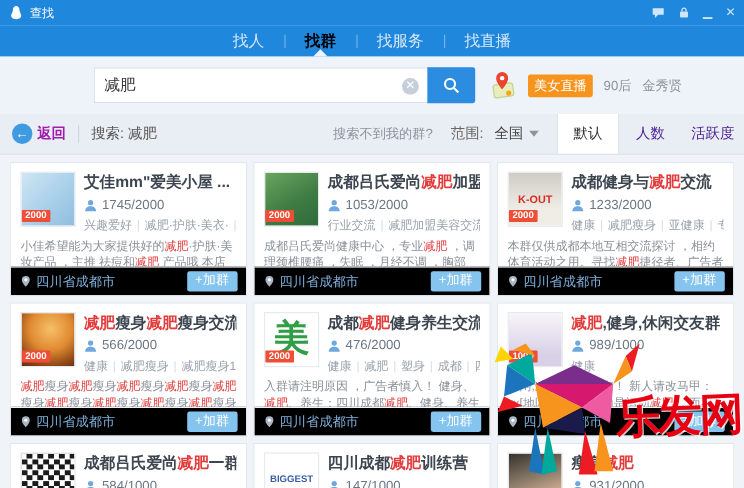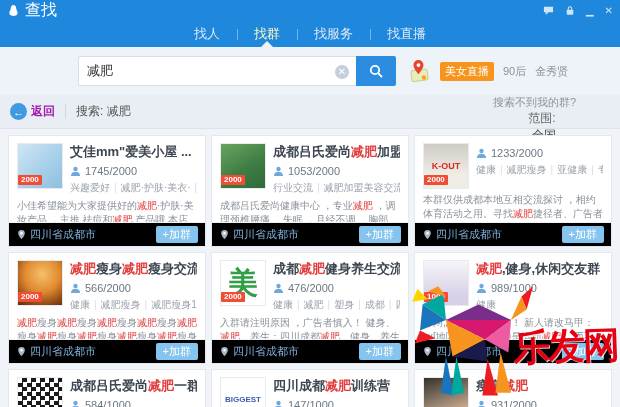--- a/index.html
+++ b/index.html
@@ -5,28 +5,28 @@
   * { margin:0; padding:0; box-sizing:border-box; }
   html,body { width:620px; height:407px; }
   body {
     position:relative; overflow:hidden;
     font-family:"Liberation Sans","DejaVu Sans",sans-serif;
     background:#f0f4f8;
   }
   
   .titlebar { height:21px; background:#1f87dc; display:flex; align-items:center; padding:0 7px; }
   .app-icon { width:13px; height:13px; display:flex; }
-  .win-title { color:#fff; font-size:16px; margin-left:5px; }
+  .win-title { color:#fff; font-size:10px; margin-left:5px; }
   .tb-btns { margin-left:auto; display:flex; align-items:center; gap:11px; }
   .tb-btn { color:#cfe5f8; font-size:10px; line-height:10px; cursor:pointer; display:flex; align-items:center; }
   
   .nav { height:26px; background:#1f87dc; display:flex; justify-content:center; align-items:stretch; position:relative; }
   .tab { color:#dceafa; font-size:13px; padding:0 17px; display:flex; align-items:center; position:relative; cursor:pointer; }
   .tab + .tab::before { content:""; position:absolute; left:0; top:8px; height:11px; width:1px; background:rgba(255,255,255,.38); }
-  .tab.active { color:#fef9c3; font-weight:normal; }
+  .tab.active { color:#000000; font-weight:bold; }
   .notch { position:absolute; bottom:0; left:50%; margin-left:-6px; width:0; height:0;
     border-left:6px solid transparent; border-right:6px solid transparent; border-bottom:6px solid #eef3f9; }
   .badge-new { background:#f7941d; color:#fff; font-size:9px; font-weight:normal; padding:0 3px; height:12px;
     line-height:12px; border-radius:2px; margin-left:3px; transform:translateY(-5px); }
   
   .search-bar { height:48px; background:#eef3f9; display:flex; align-items:center; padding-left:78px; }
   .search-box { display:flex; height:30px; }
   .input-wrap { position:relative; width:278px; height:30px; background:#fff; border:1px solid #d6dee6; border-right:none; border-radius:2px 0 0 2px; }
   .search-input { width:100%; height:100%; border:none; outline:none; padding:0 26px 0 8px; font-size:13px; color:#333; background:transparent;
     font-family:"Liberation Sans","DejaVu Sans",sans-serif; }
@@ -39,21 +39,21 @@
   .hot-badge { background:#f7941d; color:#fff; font-size:11px; padding:2px 5px; border-radius:2px; cursor:pointer; }
   .hot-link { font-size:11px; color:#8a929b; cursor:pointer; }
   
   .filter-bar { height:34px; background:#e9eef4; border-bottom:1px solid #dce3ea; display:flex; align-items:center; padding-left:10px; }
   .back-btn { display:flex; align-items:center; gap:4px; cursor:pointer; }
   .back-circle { width:17px; height:17px; border-radius:50%; background:#3f9ae0; color:#fff; font-size:11px;
     display:flex; align-items:center; justify-content:center; }
   .back-label { color:#a21caf; font-size:12px;font-weight:bold; }
   .fdiv { width:1px; height:15px; background:#cfd7df; margin:0 10px; }
   .search-term { font-size:12px; color:#555; }
-  .filter-right { margin-left:auto; display:flex; align-items:center; height:100%;flex-direction:column; }
+  .filter-right { margin-left:auto; display:flex; align-items:center; height:100%; }
   .help-link { font-size:11px; color:#8a929b; margin-right:15px; cursor:pointer; }
   .scope-label { font-size:12px; color:#666; }
   .scope-value { font-size:12px; color:#444; margin:0 5px 0 9px; cursor:pointer; }
   .caret { width:0; height:0; border-left:4px solid transparent; border-right:4px solid transparent;
     border-top:5px solid #8b949d; margin-right:15px; }
   .sort-tab { width:52px; height:100%; display:flex; align-items:center; justify-content:center;
     font-size:12px; color:#4c1d95; cursor:pointer; }
   .sort-tab.active { background:#fff; border-left:1px solid #dce3ea; border-right:1px solid #dce3ea; color:#333; }
   
   .content { padding:6px 8px; display:flex; flex-wrap:wrap; gap:5px; }
@@ -248,20 +248,21 @@
       <button class="join">+加群</button>
     </div>
   </div>
     <div class="card">
     <div class="card-main">
       <div class="avatar" style="background: linear-gradient(rgb(207, 204, 198), rgb(240, 236, 230) 70%); justify-content: center;">
         <span class="avatar-label" style="color: rgb(217, 43, 31); font-size: 9px;">K-OUT</span>
         <span class="avatar-badge">2000</span>
       </div>
       <div class="card-info">
+        <div class="card-title"><span>成都健身与</span><span class="hl">减肥</span><span>交流</span></div>
         <div class="card-members">
           <span class="member-icon">
             <svg viewBox="0 0 12 12" fill="#6fa8dc">
                 <circle cx="6" cy="3.2" r="2.4"></circle>
                 <path d="M1 11c0-3 2.2-4.6 5-4.6S11 8 11 11z"></path>
               </svg>
           </span>
           <span class="members-count">1233/2000</span>
         </div>
         <div class="card-tags"><span class="tag">健康</span><span class="tag">减肥瘦身</span><span class="tag">亚健康</span><span class="tag">专业...</span></div>

